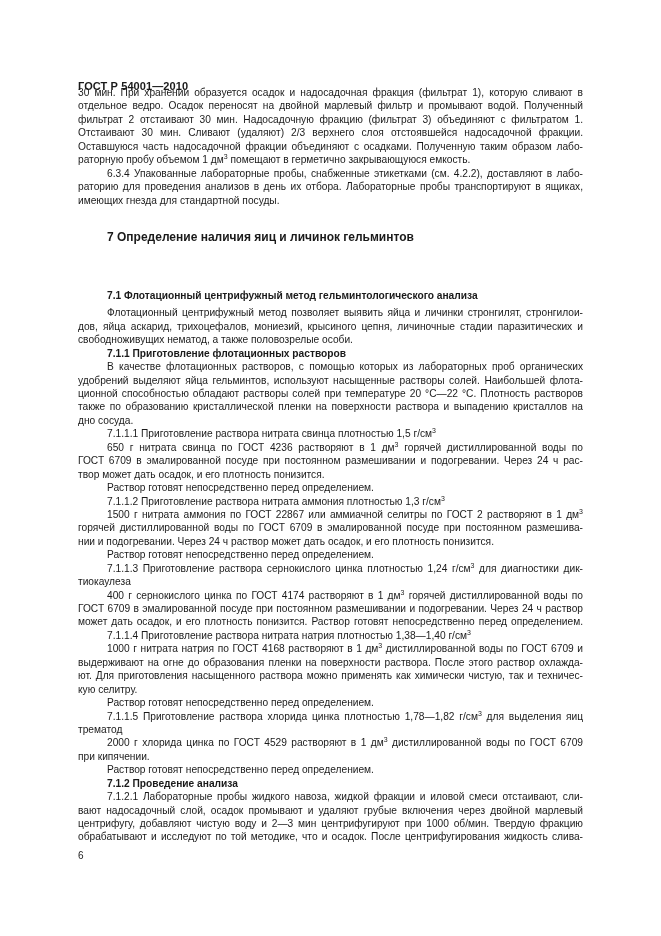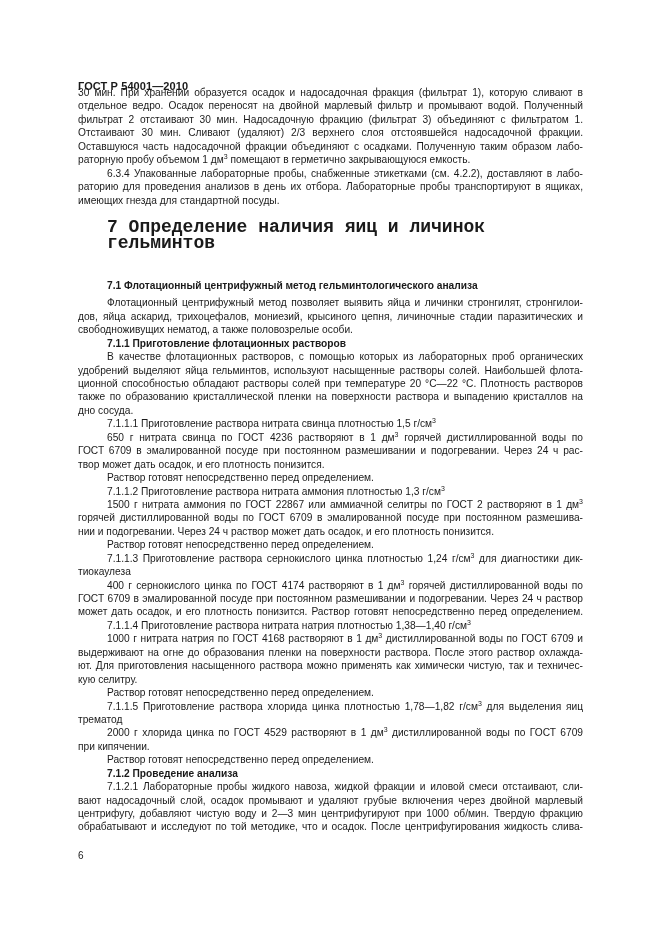--- a/index.html
+++ b/index.html
@@ -44,28 +44,27 @@
     .indent {
       padding-left: 29px;
     }
     sup {
       font-size: 7px;
       line-height: 0;
       vertical-align: 4px;
     }
     .section-title {
       display: block;
-      font-size: 18px;
+      font-size: 12px;
       font-weight: bold;
       padding-left: 29px;
-      margin-top: 12px;
+      margin-top: 22px;
       margin-bottom: 15px;
       height: 16px;
       line-height: 16px;
-      font-family: Liberation Mono, monospace;
     }
     .sub-title {
       display: block;
       font-weight: bold;
       padding-left: 29px;
       height: 13.45px;
     }
     .sub-title.first {
       margin-bottom: 4px;
       margin-top: 44px;

